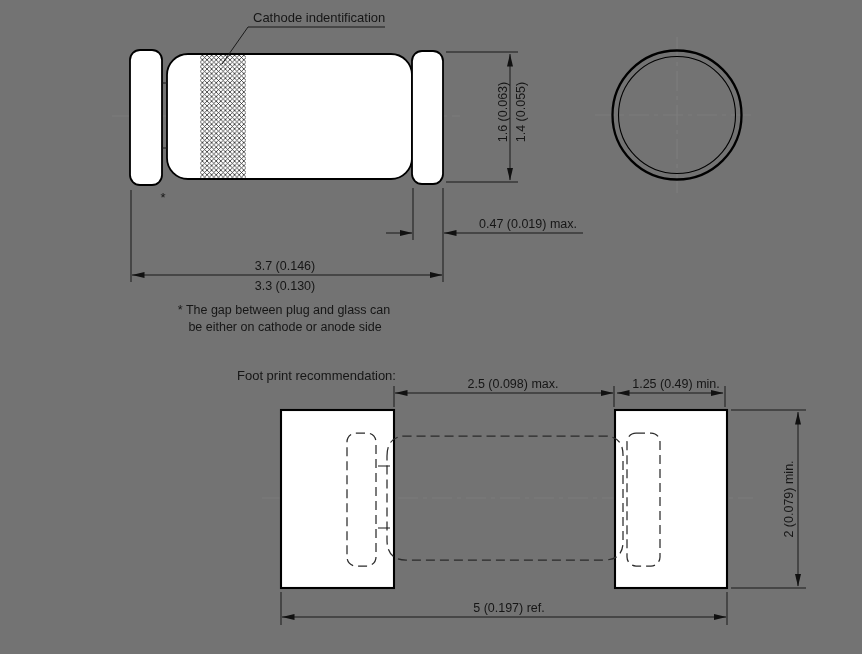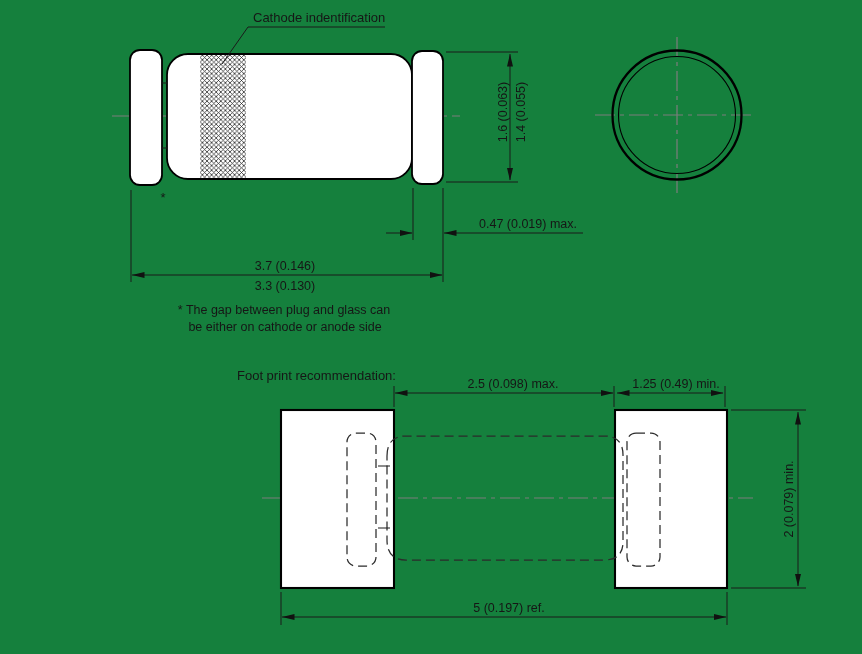--- a/index.html
+++ b/index.html
@@ -1,17 +1,17 @@
 <!DOCTYPE html>
 <html><head>
 <meta charset="utf-8">
 <style>
   html,body { margin:0; padding:0; background:#ffffff; }
   .stage {
-    position:relative; width:862px; height:654px; background:#15803d;
+    position:relative; width:862px; height:654px; background:#737373;
     font-family:"Liberation Sans", sans-serif;
   }
   svg { display:block; }
   .ol   { fill:#ffffff; stroke:#000000; stroke-width:1.8; }
   .pad  { fill:#ffffff; stroke:#000000; stroke-width:2.1; }
   .dim  { stroke:#1a1a1a; stroke-width:1; fill:none; }
   .cl   { stroke:#7d7d7d; stroke-width:1.2; fill:none; stroke-dasharray:20 5 4 5; }
   .dash { stroke:#2b2b2b; stroke-width:1.25; fill:none; stroke-dasharray:9 5; }
   .txt  { font-size:12.5px; fill:#161616; }
   .txtb { font-size:13px; fill:#161616; }

